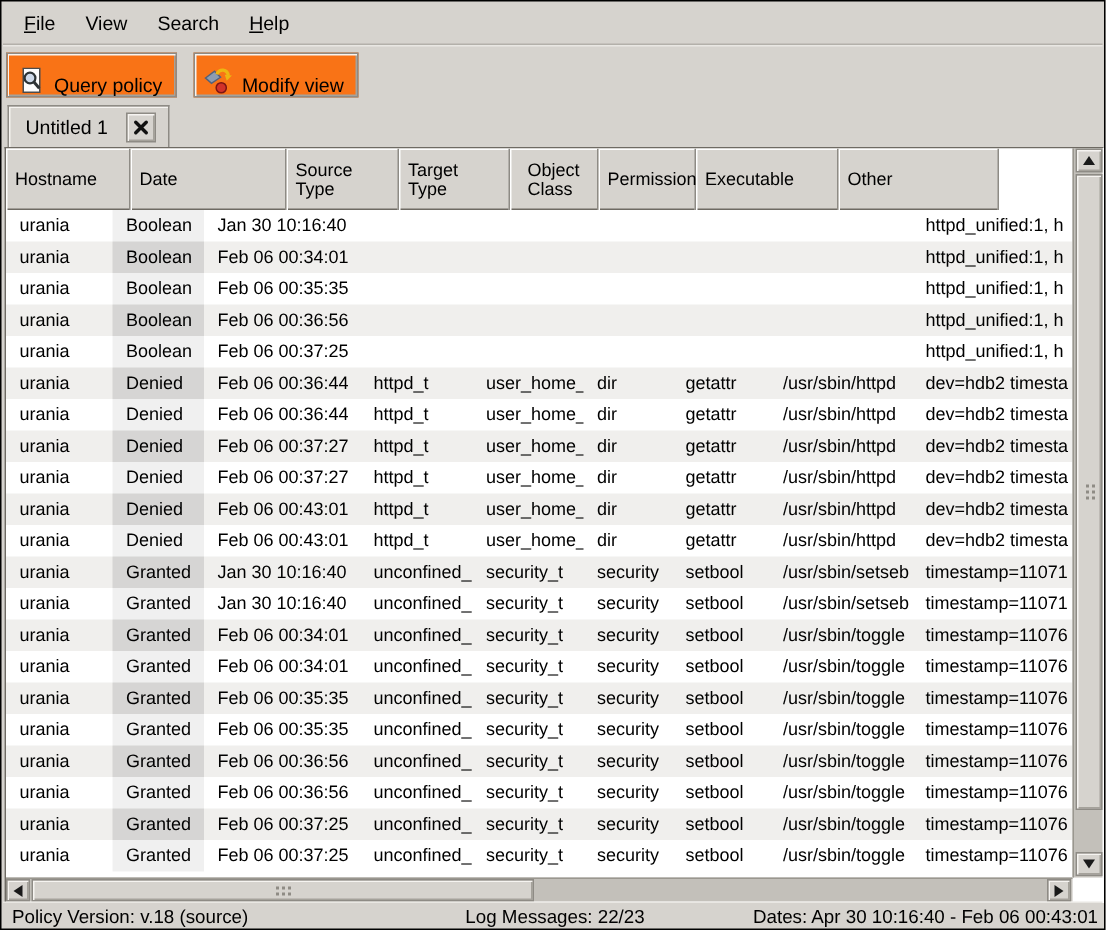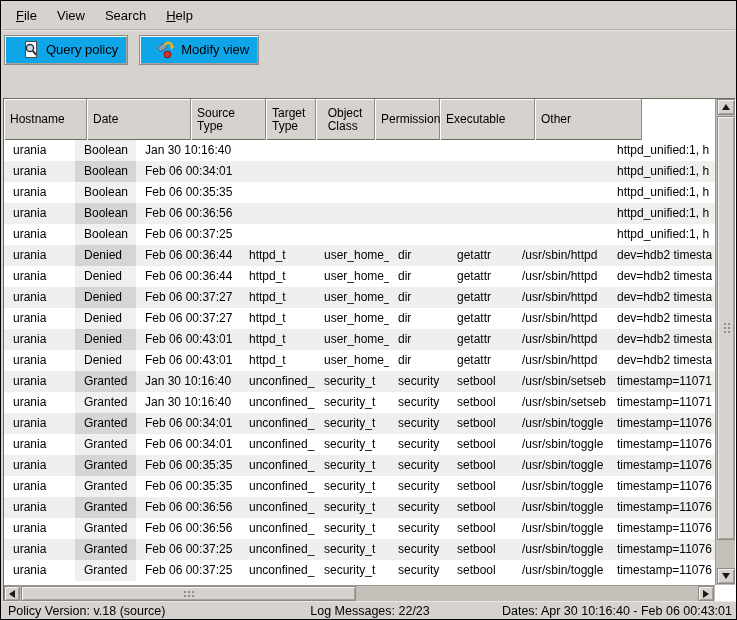--- a/index.html
+++ b/index.html
@@ -12,22 +12,22 @@
   
   .menubar { position:absolute; left:1px; top:1px; right:1px; height:28px;
              display:flex; align-items:center; padding-left:4px;
              border-bottom:1px solid #b3b0aa; box-shadow:0 1px 0 #e9e7e3; }
   .menu-item { display:inline-block; padding:4px 10px; font-size:13px; cursor:default; }
   .menu-item.accel::first-letter { text-decoration:underline; }
 
   
   .toolbar { position:absolute; left:1px; top:30px; right:1px; height:37px;
              display:flex; align-items:center; gap:11px; padding-left:2px; }
-  .tb-btn { display:flex; align-items:center; gap:5px; height:30px; padding:0 9px 0 16px;
-            background:#0ea5e9; border:1px solid #8e8b85; font-size:13px;
+  .tb-btn { display:flex; align-items:flex-end; gap:5px; height:30px; padding:0 9px 0 6px;
+            background:#f97316; border:1px solid #8e8b85; font-size:13px;
             box-shadow:inset 1px 1px 0 #f6f4f1, inset -1px -1px 0 #a5a29b; cursor:default; }
   .tb-btn .ico { width:20px; height:20px; display:flex; align-items:center; justify-content:center; }
 
   
   .tabstrip { position:absolute; left:1px; top:67px; right:1px; height:30px; }
   .tab { position:absolute; left:3px; bottom:0; height:28px; min-width:106px;
          display:flex; align-items:center; gap:12px; padding:0 8px 0 11px;
          background:#d6d3ce; border:1px solid #8e8b85; border-bottom:none;
          box-shadow:inset 1px 1px 0 #f6f4f1; font-size:13px; }
   .tab-close { width:20px; height:20px; display:flex; align-items:center; justify-content:center;
@@ -117,35 +117,45 @@
           <path d="M1 8 L7 3.5 L11 7.5 L5 11.5 Z" fill="#8c9cb0" stroke="#53617a"></path>
           <path d="M8.5 5.5 C10.5 1.5 15.5 2 16.2 6.5" stroke="#edb612" stroke-width="2.2" fill="none"></path>
           <path d="M13.8 5.8 L18.6 6.4 L15.2 9.8 Z" fill="#edb612"></path>
           <circle cx="11.5" cy="14.5" r="3.4" fill="#d23229" stroke="#7c1512"></circle>
         </svg>
       </span>
       <span>Modify view</span>
     </div>
   </div>
 
+  <div class="tabstrip">
+    <div class="tab">
+      <span>Untitled 1</span>
+      <span class="tab-close">
+        <svg width="12" height="12" viewBox="0 0 12 12">
+          <path d="M2.5 2.5 L9.5 9.5 M9.5 2.5 L2.5 9.5" stroke="#111" stroke-width="2.3" stroke-linecap="round"></path>
+        </svg>
+      </span>
+    </div>
+  </div>
 
   <div class="table-frame">
     <div class="content">
       <div class="hdr-row">
           <div class="hcell" style="width: 83px;">
             <span class="hlabel">Hostname</span>
           </div>
           <div class="hcell" style="width: 104px;">
             <span class="hlabel">Date</span>
           </div>
           <div class="hcell" style="width: 75px;">
             <span class="hlabel">Source
 Type</span>
           </div>
-          <div class="hcell" style="width: 50px;">
+          <div class="hcell" style="width: 74px;">
             <span class="hlabel">Target
 Type</span>
           </div>
           <div class="hcell" style="width: 59px; justify-content: center;">
             <span class="hlabel">Object
 Class</span>
           </div>
           <div class="hcell" style="width: 65px;">
             <span class="hlabel">Permission</span>
           </div>

